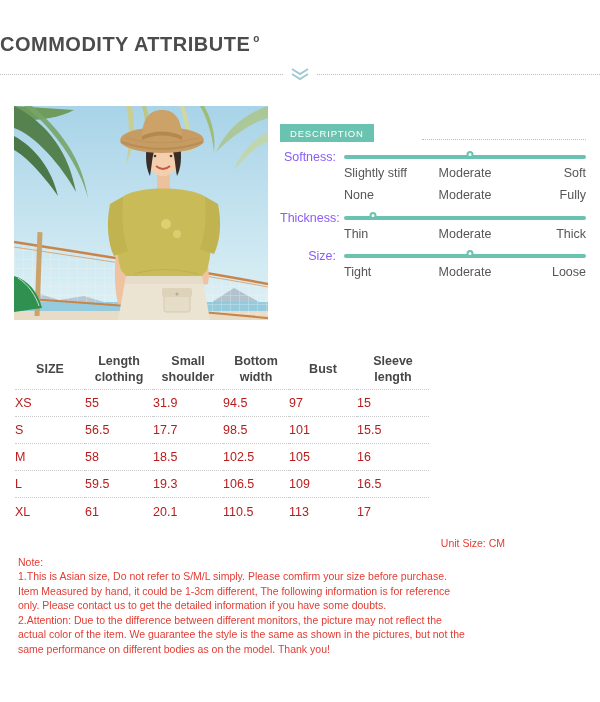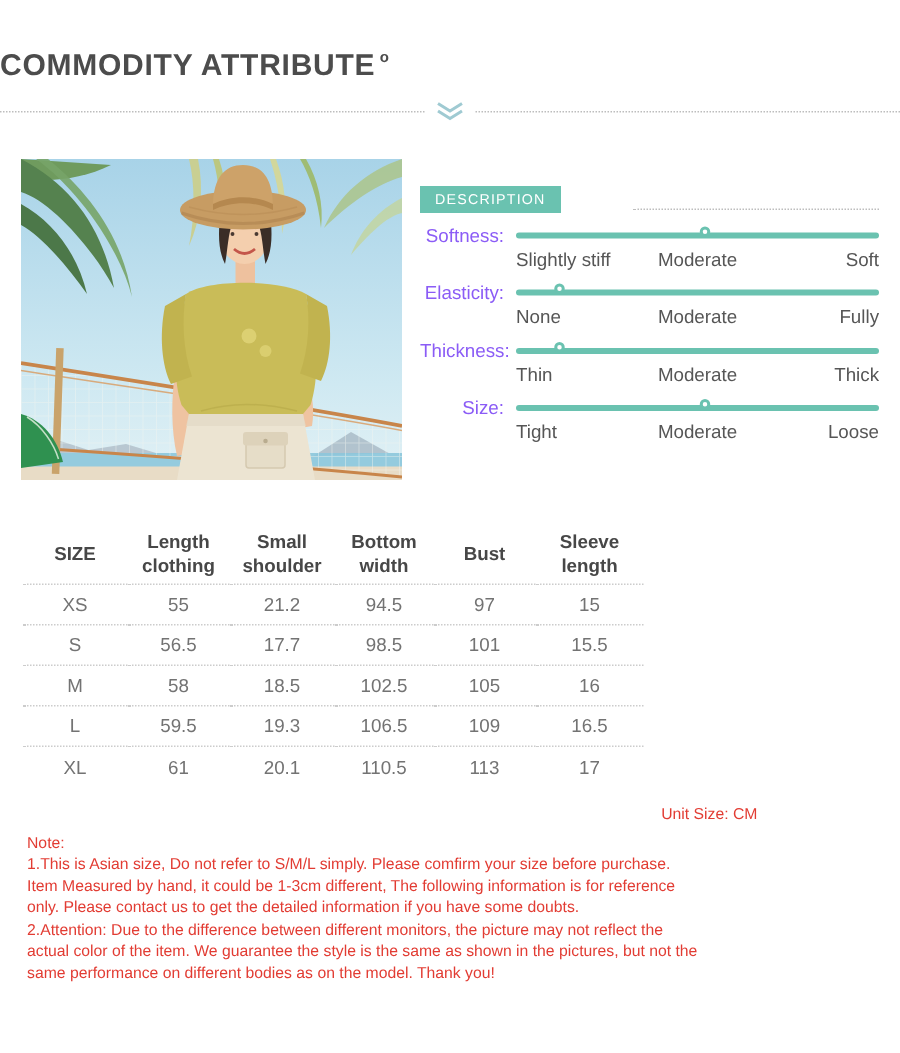--- a/index.html
+++ b/index.html
@@ -40,21 +40,21 @@
   .tick-row span:nth-child(3) { flex:1; text-align:right; }
 
   
   .size-filter { position:absolute; left:0; top:341px; width:600px; }
   .size-filter .badge-row { margin:0 14px 0 18px; }
   table.size-table { margin:9px 0 0 15px; width:414px; border-collapse:collapse; }
   .size-table col.c1{width:70px}.size-table col.c2{width:68px}.size-table col.c3{width:70px}
   .size-table col.c4{width:66px}.size-table col.c5{width:68px}.size-table col.c6{width:72px}
   .size-table th { font-size:12.5px; font-weight:bold; color:#474747; text-align:center;
                    padding:4px 2px; line-height:1.25; border-bottom:1px dotted #cccccc; vertical-align:middle; }
-  .size-table td { font-size:12.5px; color:#737373; text-align:center; height:27px;
+  .size-table td { font-size:12.5px; color:#b91c1c; text-align:left; height:27px;
                    border-bottom:1px dotted #cccccc; }
   .size-table tbody tr:last-child td { border-bottom:none; }
 
   .unit-size { width:505px; margin-top:12px; text-align:right; font-size:10.5px; color:var(--red); }
   .note { margin:6px 0 0 18px; width:452px; font-size:10.5px; line-height:1.38; color:var(--red); }
 </style>
 </head>
 <body>
 
 <div class="page">
@@ -156,27 +156,20 @@
           </span>
       </div>
       <div class="tick-row">
         <span>Slightly stiff</span>
         <span>Moderate</span>
         <span>Soft</span>
       </div>
     </div>
 
     <div class="slider-group">
-      <div class="slider-line">
-        <span class="slider-name">Elasticity:</span>
-        <span class="track-wrap">
-            <span class="track"></span>
-            <span class="knob" style="left: 12%;"></span>
-          </span>
-      </div>
       <div class="tick-row">
         <span>None</span>
         <span>Moderate</span>
         <span>Fully</span>
       </div>
     </div>
 
     <div class="slider-group">
       <div class="slider-line">
         <span class="slider-name">Thickness:</span>
@@ -226,21 +219,21 @@
           <th>Small shoulder</th>
           <th>Bottom width</th>
           <th>Bust</th>
           <th>Sleeve length</th>
         </tr>
       </thead>
       <tbody>
         <tr>
           <td>XS</td>
           <td>55</td>
-          <td>21.2</td>
+          <td>31.9</td>
           <td>94.5</td>
           <td>97</td>
           <td>15</td>
         </tr>
         <tr>
           <td>S</td>
           <td>56.5</td>
           <td>17.7</td>
           <td>98.5</td>
           <td>101</td>

